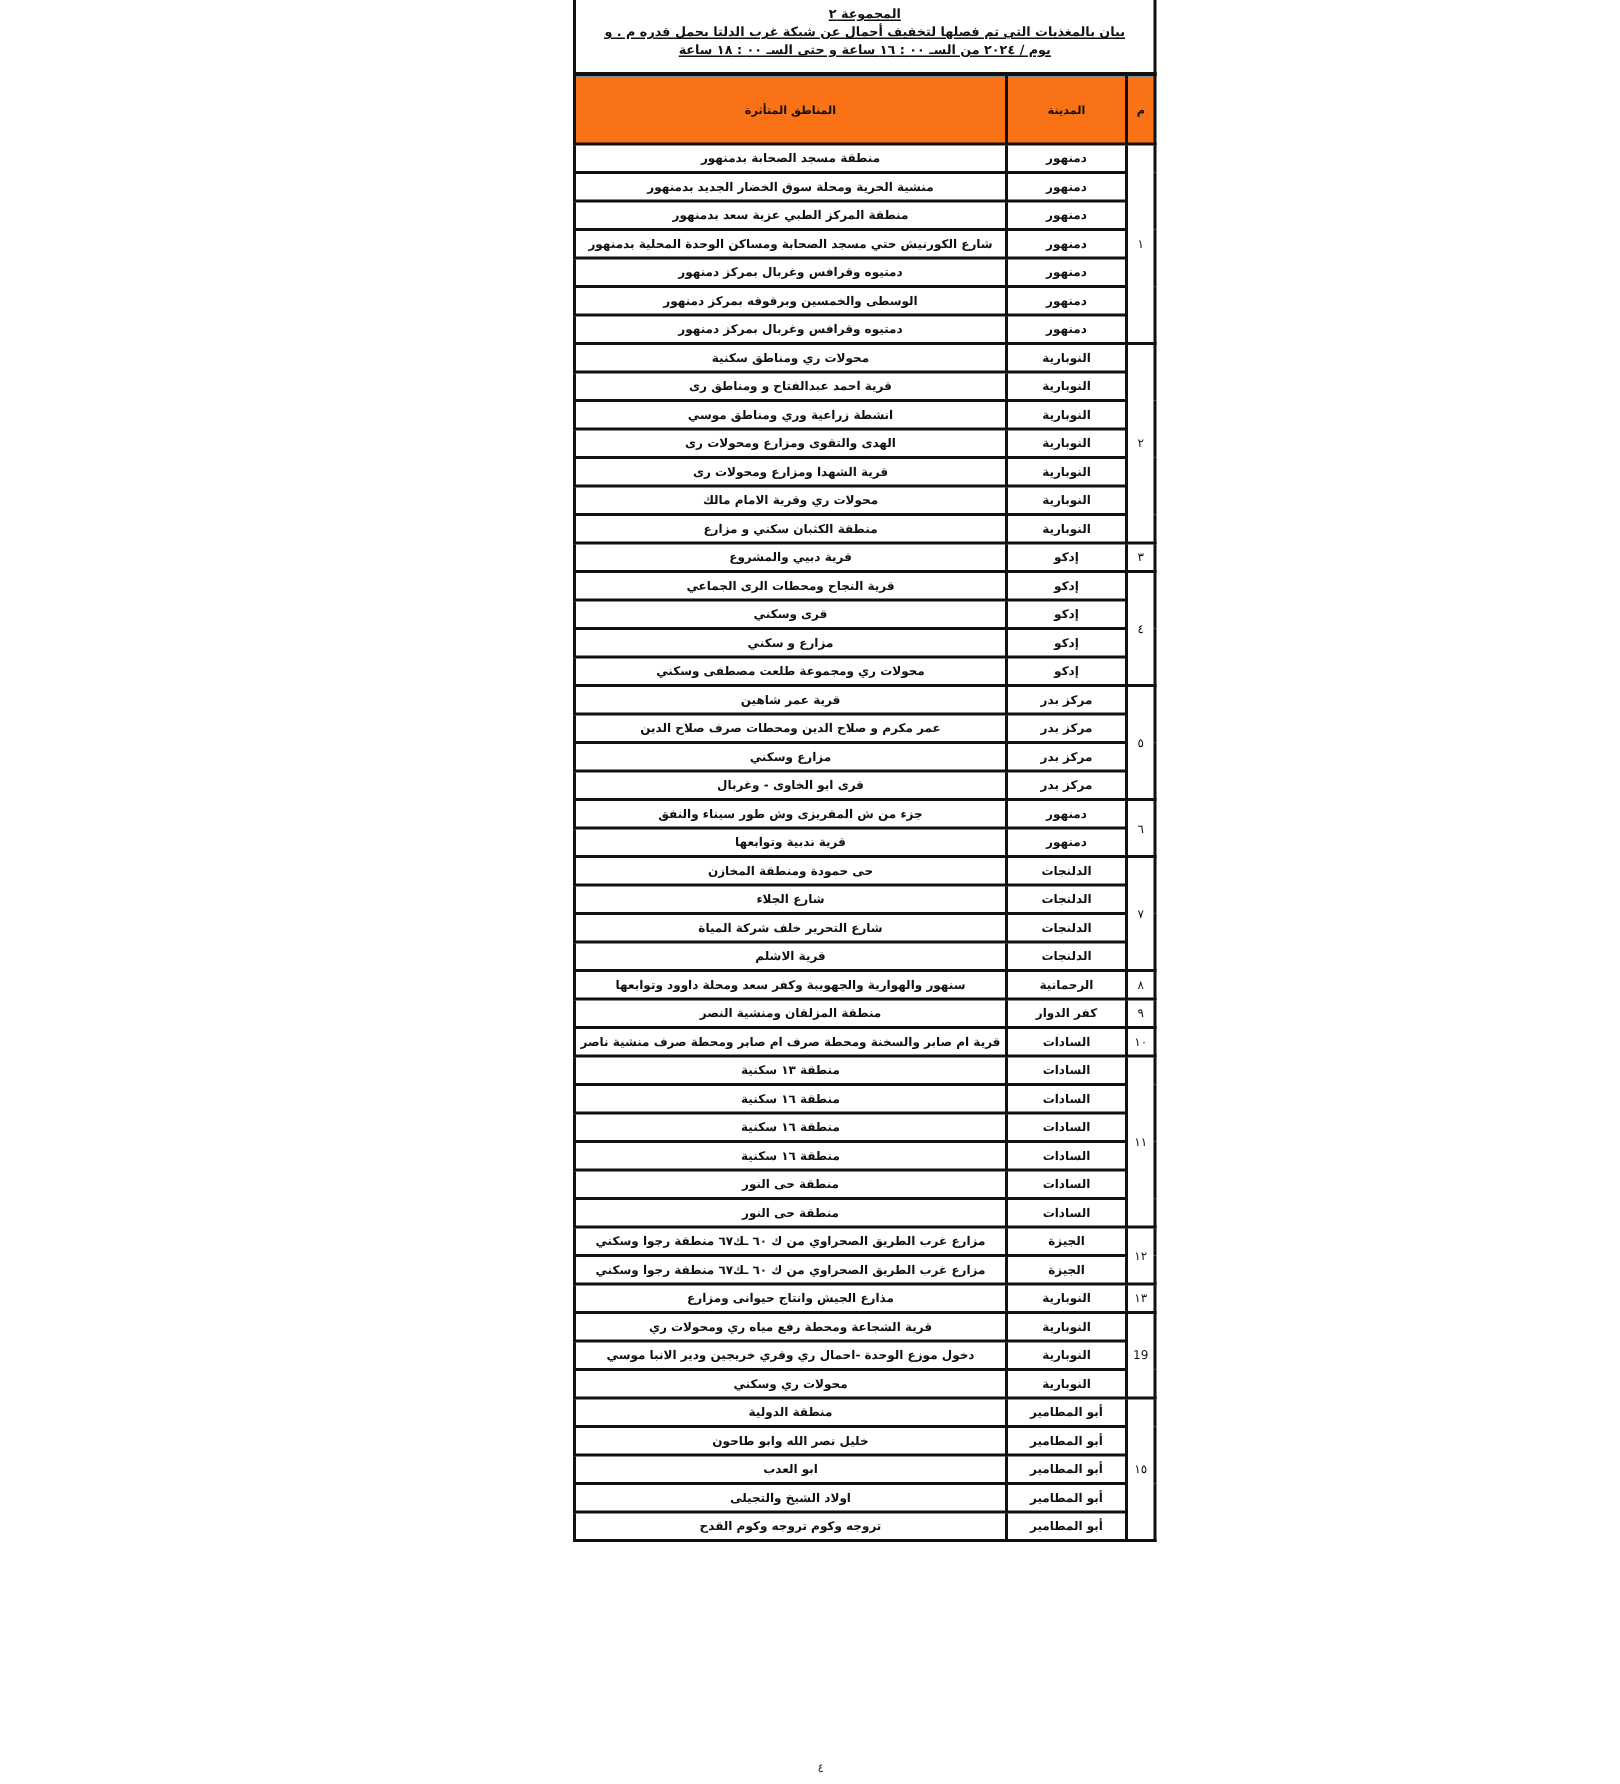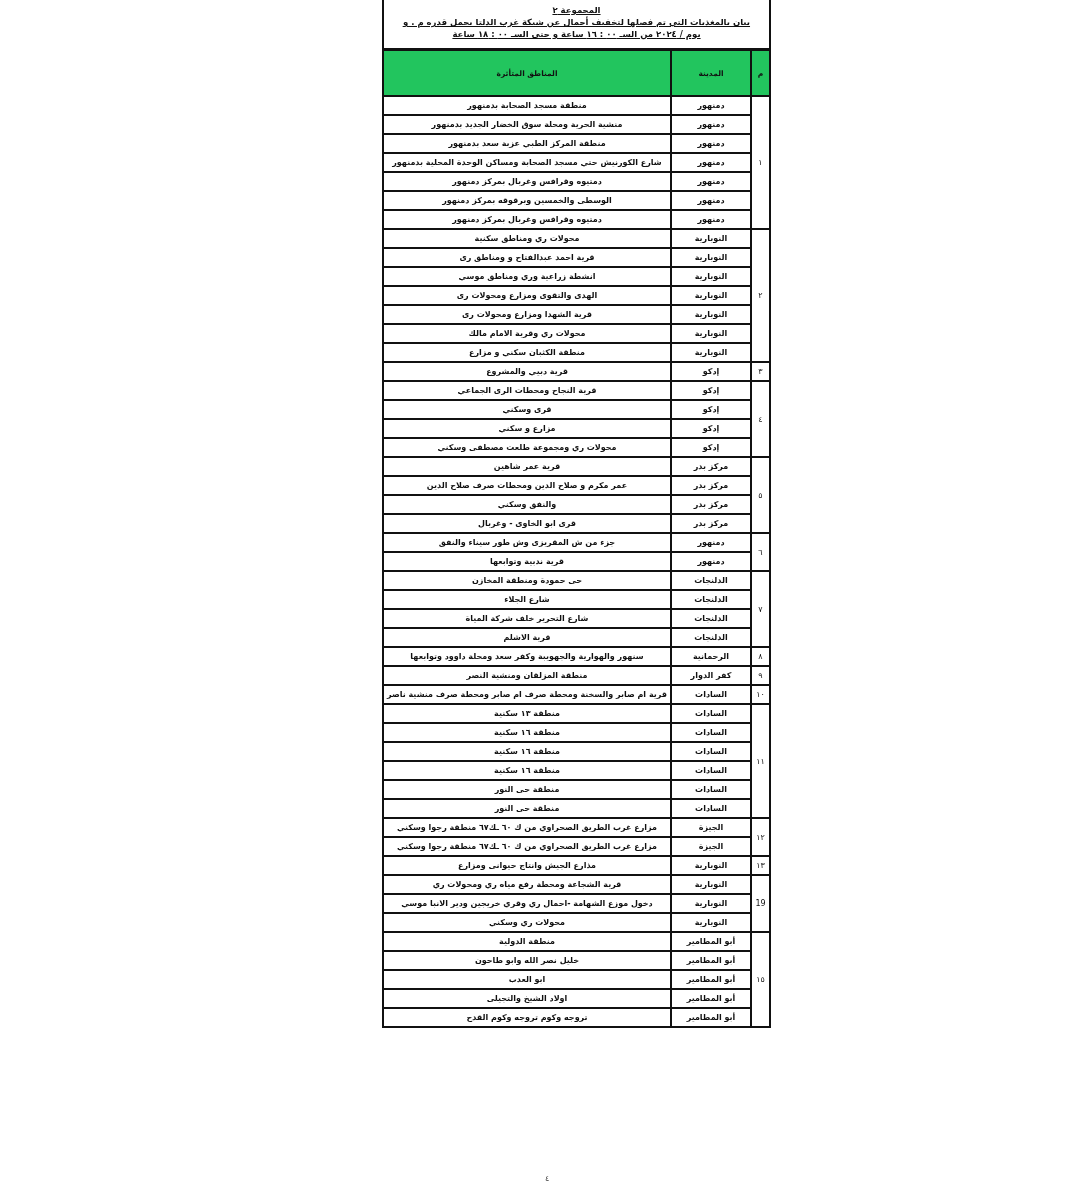--- a/index.html
+++ b/index.html
@@ -3,21 +3,21 @@
 <meta charset="utf-8">
 <style>
   html, body { margin:0; padding:0; background:#ffffff; }
   body { width:1080px; height:1189px; position:relative; overflow:hidden; font-family:"DejaVu Sans", sans-serif; color:#111; }
   .sheet { position:absolute; left:382px; top:0; width:387px; }
   .titlebox { position:absolute; left:0; top:0; width:385px; height:48px; border-left:2px solid #111; border-right:2px solid #111; border-bottom:2px solid #111; text-align:center; direction:rtl;text-decoration:underline; }
   .titlebox div { font-size:8.5px; font-weight:bold; line-height:12px; white-space:nowrap; }
   .titlebox .l1 { margin-top:4px; }
   table { position:absolute; left:0; top:49px; border-collapse:collapse; direction:rtl; table-layout:fixed; width:387px; }
   th, td { border:2px solid #111; padding:0; text-align:center; font-size:8px; font-weight:bold; white-space:nowrap; overflow:hidden; }
-  th { background:#22c55e; height:44px; font-size:7.5px; }
+  th { background:#f97316; height:44px; font-size:7.5px; }
   td { height:17px; background:#fff; }
   col.c-num { width:19px; }
   col.c-city { width:80px; }
   col.c-area { width:288px; }
   td.num { font-weight:normal; font-size:8px; vertical-align:middle; }
   .page-num { position:absolute; left:545px; top:1174px; font-size:8px; color:#333; }
 </style>
 </head>
 <body>
 
@@ -125,21 +125,21 @@
           <td class="num" rowspan="4">٥</td>
           <td>مركز بدر</td>
           <td>قرية عمر شاهين</td>
         </tr>
         <tr>
           <td>مركز بدر</td>
           <td>عمر مكرم و صلاح الدين ومحطات صرف صلاح الدين</td>
         </tr>
         <tr>
           <td>مركز بدر</td>
-          <td>والنفق وسكني</td>
+          <td>مزارع وسكني</td>
         </tr>
         <tr>
           <td>مركز بدر</td>
           <td>قرى ابو الخاوى - وغربال</td>
         </tr>
         <tr>
           <td class="num" rowspan="2">٦</td>
           <td>دمنهور</td>
           <td>جزء من ش المقريزى وش طور سيناء والنفق</td>
         </tr>
@@ -218,21 +218,21 @@
           <td>النوبارية</td>
           <td>مذارع الجيش وانتاج حيوانى ومزارع</td>
         </tr>
         <tr>
           <td class="num" rowspan="3">19</td>
           <td>النوبارية</td>
           <td>قرية الشجاعة ومحطة رفع مياه ري ومحولات ري</td>
         </tr>
         <tr>
           <td>النوبارية</td>
-          <td>دخول موزع الشهامة -احمال ري وقري خريجين ودير الانبا موسي</td>
+          <td>دخول موزع الوحدة -احمال ري وقري خريجين ودير الانبا موسي</td>
         </tr>
         <tr>
           <td>النوبارية</td>
           <td>محولات ري وسكني</td>
         </tr>
         <tr>
           <td class="num" rowspan="5">١٥</td>
           <td>أبو المطامير</td>
           <td>منطقة الدولية</td>
         </tr>

